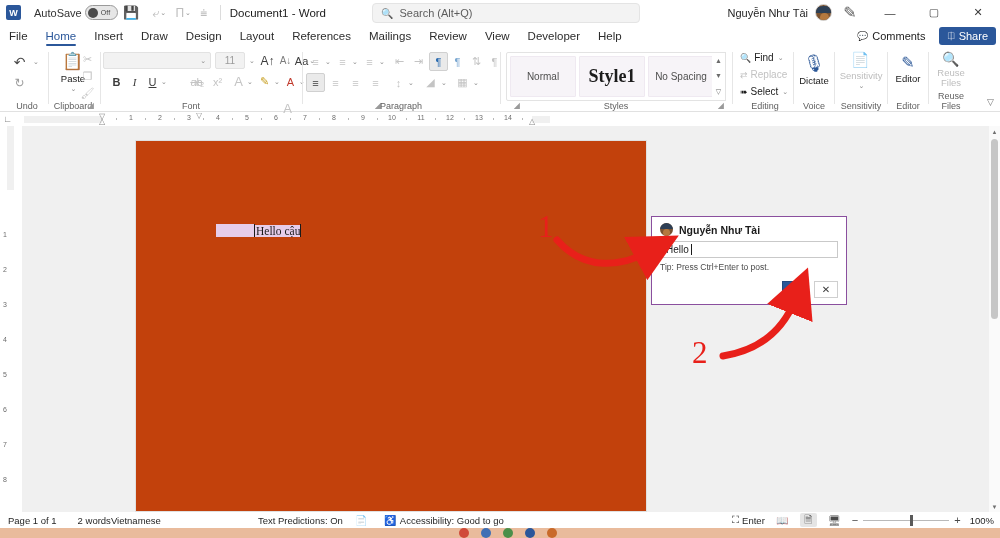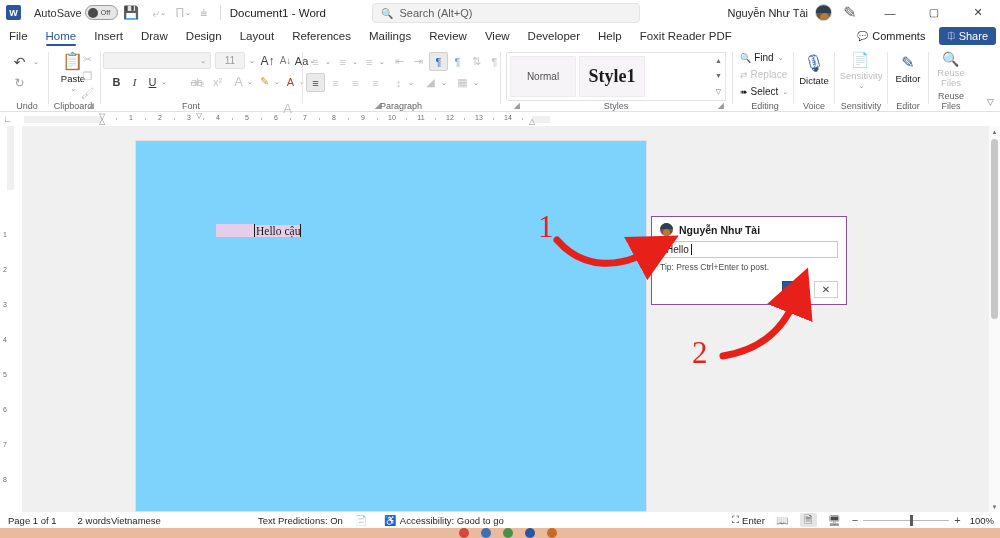--- a/index.html
+++ b/index.html
@@ -174,21 +174,21 @@
     position:absolute; left:3px; top:114px; font-size:9px; color:#8a8a8a;
   }
 
   
   .canvas {
     position:absolute; left:22px; top:126px; width:968px; height:386px;
     background:#f0f0f0; overflow:hidden;
   }
   .page {
     position:absolute; left:113px; top:14px; width:512px; height:372px;
-    background:#7dd3fc; border:1px solid #e0e0e0;text-align:right;
+    background:#c2410c; border:1px solid #e0e0e0;text-align:right;
   }
   .doc-line {
     position:absolute; left:80px; top:83px; display:flex; align-items:center;
     font-family:"Liberation Serif", serif; font-size:11.5px; color:#1a1a1a;
   }
   .comment-hl-pre { width:38px; height:13px; background:#e6cdea; }
   .comment-hl-text { background:#e6cdea; padding:0 0 0 1px; position:relative; }
   .caret-bar { display:inline-block; width:1px; height:13px; background:#1a1a1a; vertical-align:middle; }
 
   
@@ -308,21 +308,20 @@
     <div class="tab">Insert</div>
     <div class="tab">Draw</div>
     <div class="tab">Design</div>
     <div class="tab">Layout</div>
     <div class="tab">References</div>
     <div class="tab">Mailings</div>
     <div class="tab">Review</div>
     <div class="tab">View</div>
     <div class="tab">Developer</div>
     <div class="tab">Help</div>
-    <div class="tab">Foxit Reader PDF</div>
 
     <div class="tabstrip-right">
       <div class="comments-btn">
         <span style="font-size:9px;">💬</span>
         <span>Comments</span>
       </div>
       <div class="share-btn">
         <span style="font-size:9px;">⎅</span>
         <span>Share</span>
       </div>
@@ -415,20 +414,23 @@
       <div class="dlg" style="right:-24px;">◢</div>
     </div>
     <div class="gsep" style="left:500px;"></div>
 
     <div class="styles-wrap">
       <div class="style-card">
         <span class="t">Normal</span>
       </div>
       <div class="style-card">
         <span class="t serif">Style1</span>
+      </div>
+      <div class="style-card">
+        <span class="t">No Spacing</span>
       </div>
     </div>
     <div class="styles-scroll">
       <span>▲</span>
       <span>▼</span>
       <span>▽</span>
     </div>
     <div class="rgroup" style="left:506px; width:220px;">
       <div class="glabel">Styles</div>
       <div class="dlg">◢</div>

